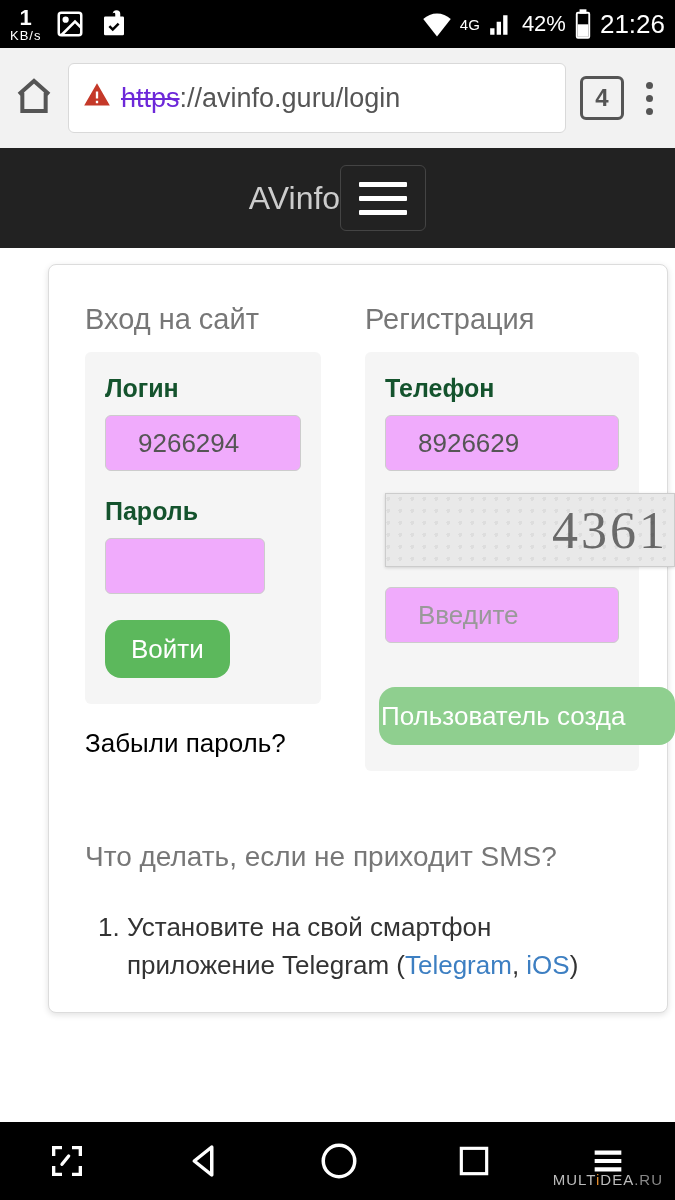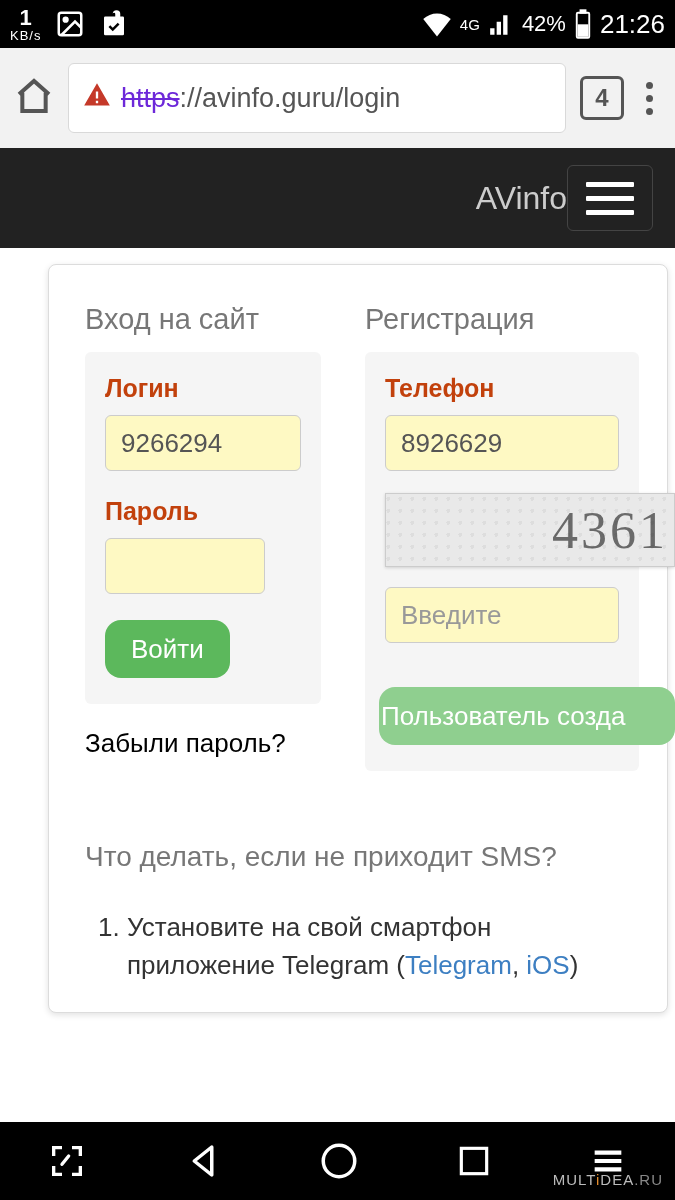--- a/index.html
+++ b/index.html
@@ -16,34 +16,34 @@
 
   
   .browser-bar { height: 100px; background: #f2f2f2; display: flex; align-items: center; padding: 0 14px; gap: 14px; }
   .url-box { flex: 1; background: #fff; border: 1px solid #d9d9d9; border-radius: 6px; height: 70px; display: flex; align-items: center; padding: 0 14px; gap: 10px; font-size: 27px; color: #555; overflow:hidden;}
   .url-https { text-decoration: line-through; color: #6d28d9; }
   .tab-count { width: 44px; height: 44px; border: 3px solid #555; border-radius: 6px; display:flex; align-items:center; justify-content:center; font-size:24px; font-weight:600; color:#555; }
   .dots { display:flex; flex-direction:column; gap:6px; padding:0 8px; }
   .dots span { width:7px; height:7px; background:#555; border-radius:50%; }
 
   
-  .site-nav { height: 100px; background: #222; color:#ccc; display:flex; align-items:center; justify-content:flex-end; padding:0 22px; }
+  .site-nav { height: 100px; background: #222; color:#ccc; display:flex; align-items:center; justify-content:center; padding:0 22px; }
   .brand { font-size:32px; color:#ccc; }
   .hamburger { width:86px; height:66px; border:1px solid #444; border-radius:6px; display:flex; flex-direction:column; align-items:center; justify-content:center; gap:9px; }
   .hamburger span { width:48px; height:5px; background:#fff; border-radius:1px; }
 
   
   .page { padding: 16px 0 0 48px; }
   .card { width:620px; background:#fff; border:1px solid #dcdcdc; border-radius:8px; box-shadow: 0 2px 6px rgba(0,0,0,0.12); padding: 38px 36px 28px 36px; position:relative; }
   .cols { display:flex; gap:44px; }
   .col { flex: 0 0 236px; }
   .section-title { font-size:29px; color:#777; font-weight:400; margin-bottom:16px; white-space:nowrap;}
   .panel { background:#f5f5f5; border-radius:6px; padding:22px 20px 26px 20px; }
-  .field-label { font-size:25px; font-weight:700; color:#c2410c; margin-bottom:12px; }
-  .text-input { width:100%; height:56px; background:#fef9c3; border:1px solid #ccc; border-radius:6px; font-size:26px; color:#555; padding:0 15px; margin-bottom:26px; }
+  .field-label { font-size:25px; font-weight:700; color:#14532d; margin-bottom:12px; }
+  .text-input { width:100%; height:56px; background:#f0abfc; border:1px solid #ccc; border-radius:6px; font-size:26px; color:#555; padding:0 32px; margin-bottom:26px; }
   .text-input.short { width:160px; }
   .text-input::placeholder { color:#999; }
   .btn-green { height:58px; background:#5cb85c; color:#fff; border:none; border-radius:16px; font-size:26px; padding:0 26px; cursor:pointer; }
   .btn-green.faded { background:#8fcf8f; }
   .link { color:#000000; font-size:26px; text-decoration:none; display:inline-block; margin-top:24px; }
 
   .captcha-img { background:#e9e9e9; border:1px solid #ccc; width:290px; height:74px; display:flex; align-items:center; justify-content:flex-end; padding-right:6px; font-size:52px; color:#6a6a6a; font-family: Georgia, serif; letter-spacing:3px; margin: -4px -56px 20px auto; box-shadow:0 1px 3px rgba(0,0,0,0.15); position:relative; overflow:hidden;}
   .captcha-img::before{content:"";position:absolute;inset:0;background:radial-gradient(circle at 20% 40%, rgba(0,0,0,0.05) 2px, transparent 2px) 0 0/12px 12px;}
   
   .reg-panel { position:relative; }

